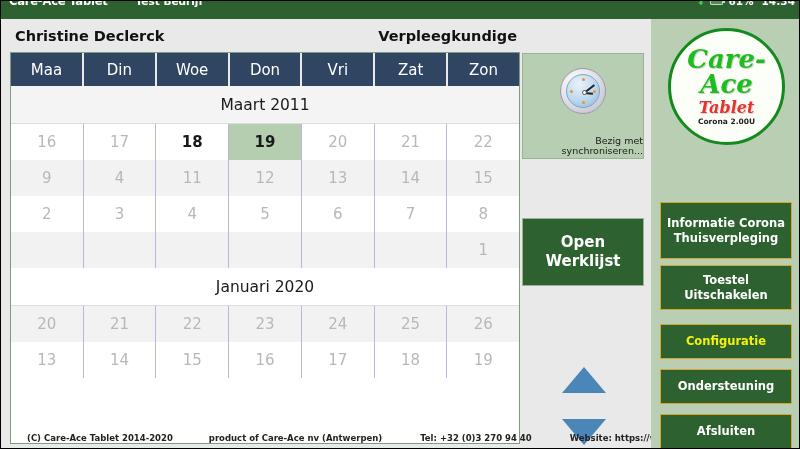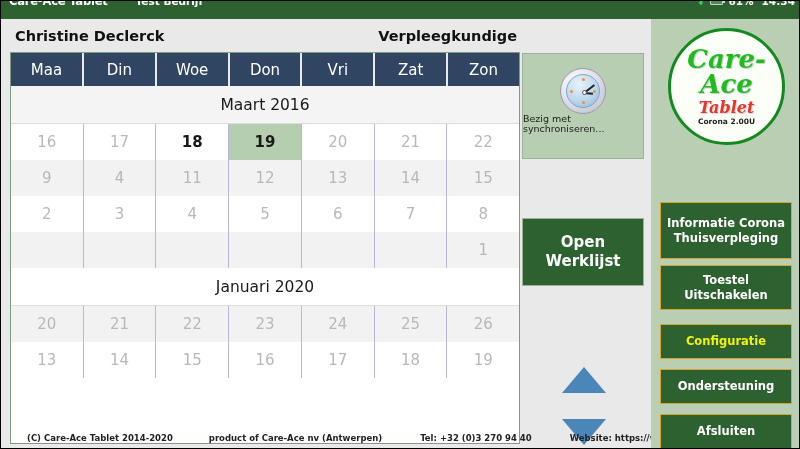--- a/index.html
+++ b/index.html
@@ -226,24 +226,26 @@
   .hub {
     position: absolute;
     left: 15px; top: 15px;
     width: 5px; height: 5px;
     border-radius: 50%;
     background: #ffffff;
     border: 1px solid #555;
     box-sizing: border-box;
   }
   .sync-text {
+    margin-top: 22px;
     font-size: 9.5px;
     color: #1a1a1a;
-    text-align: left;
+    text-align: right;
     line-height: 1.1;
+    padding-left: 21px;
   }
 
   
   .worklist-btn {
     position: absolute;
     left: 521px; top: 199px;
     width: 122px; height: 68px;
     background: #2d6230;
     border: 1px solid #9ab395;
     box-sizing: border-box;
@@ -394,21 +396,21 @@
         <div class="cal-head">
           <div>Maa</div>
           <div>Din</div>
           <div>Woe</div>
           <div>Don</div>
           <div>Vri</div>
           <div>Zat</div>
           <div>Zon</div>
         </div>
         <div id="cal-body">
-            <div class="month-label">Maart 2016</div>
+            <div class="month-label">Maart 2011</div>
             <div class="week odd">
               <div class="day">16</div>
               <div class="day">17</div>
               <div class="day cur">18</div>
               <div class="day today">19</div>
               <div class="day">20</div>
               <div class="day">21</div>
               <div class="day">22</div>
             </div>
             <div class="week even">

